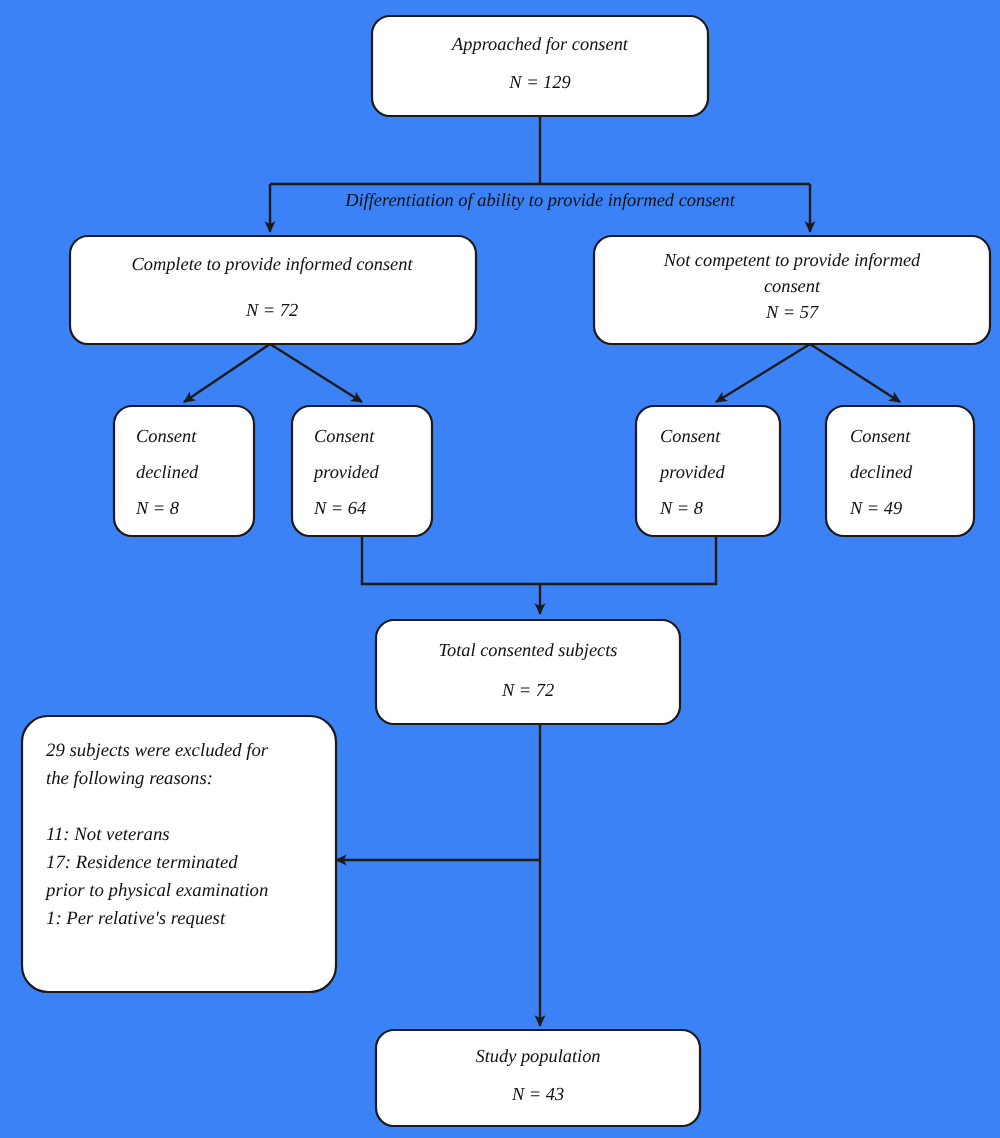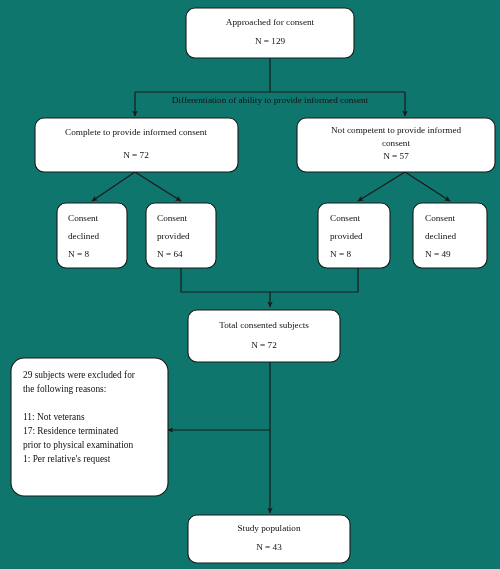--- a/index.html
+++ b/index.html
@@ -4,23 +4,24 @@
 <style>
   html, body {
     margin: 0;
     padding: 0;
     background: #ffffff;
   }
   #page {
     position: relative;
     width: 500px;
     height: 569px;
-    background: #0f766e;
+    background: #3b82f6;
     overflow: hidden;
     font-family: "Liberation Serif", "DejaVu Serif", serif;
+    font-style: italic;
   }
   svg.flow {
     position: absolute;
     left: 0;
     top: 0;
     width: 500px;
     height: 569px;
   }
   .node-box {
     fill: #ffffff;

